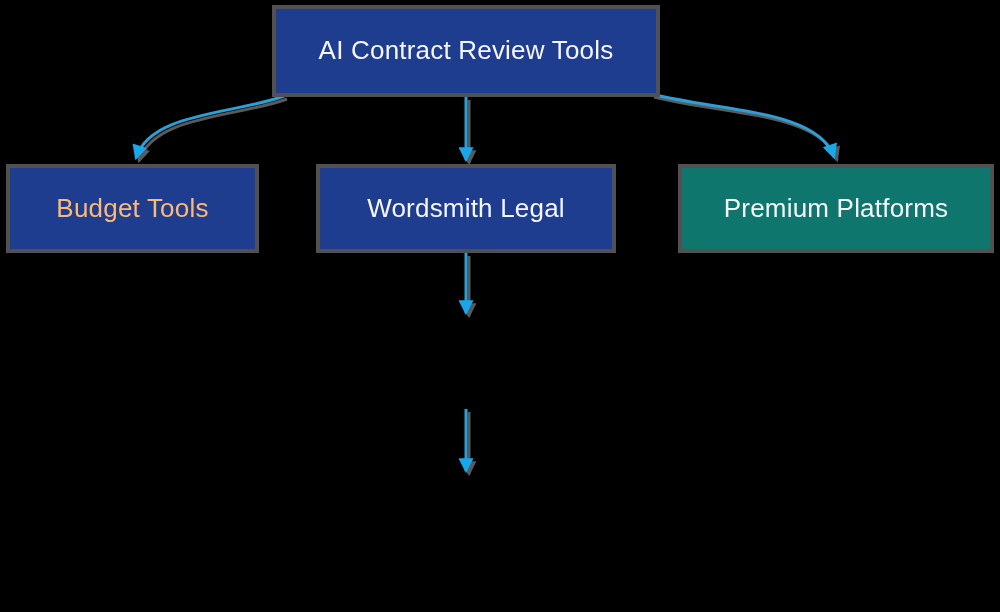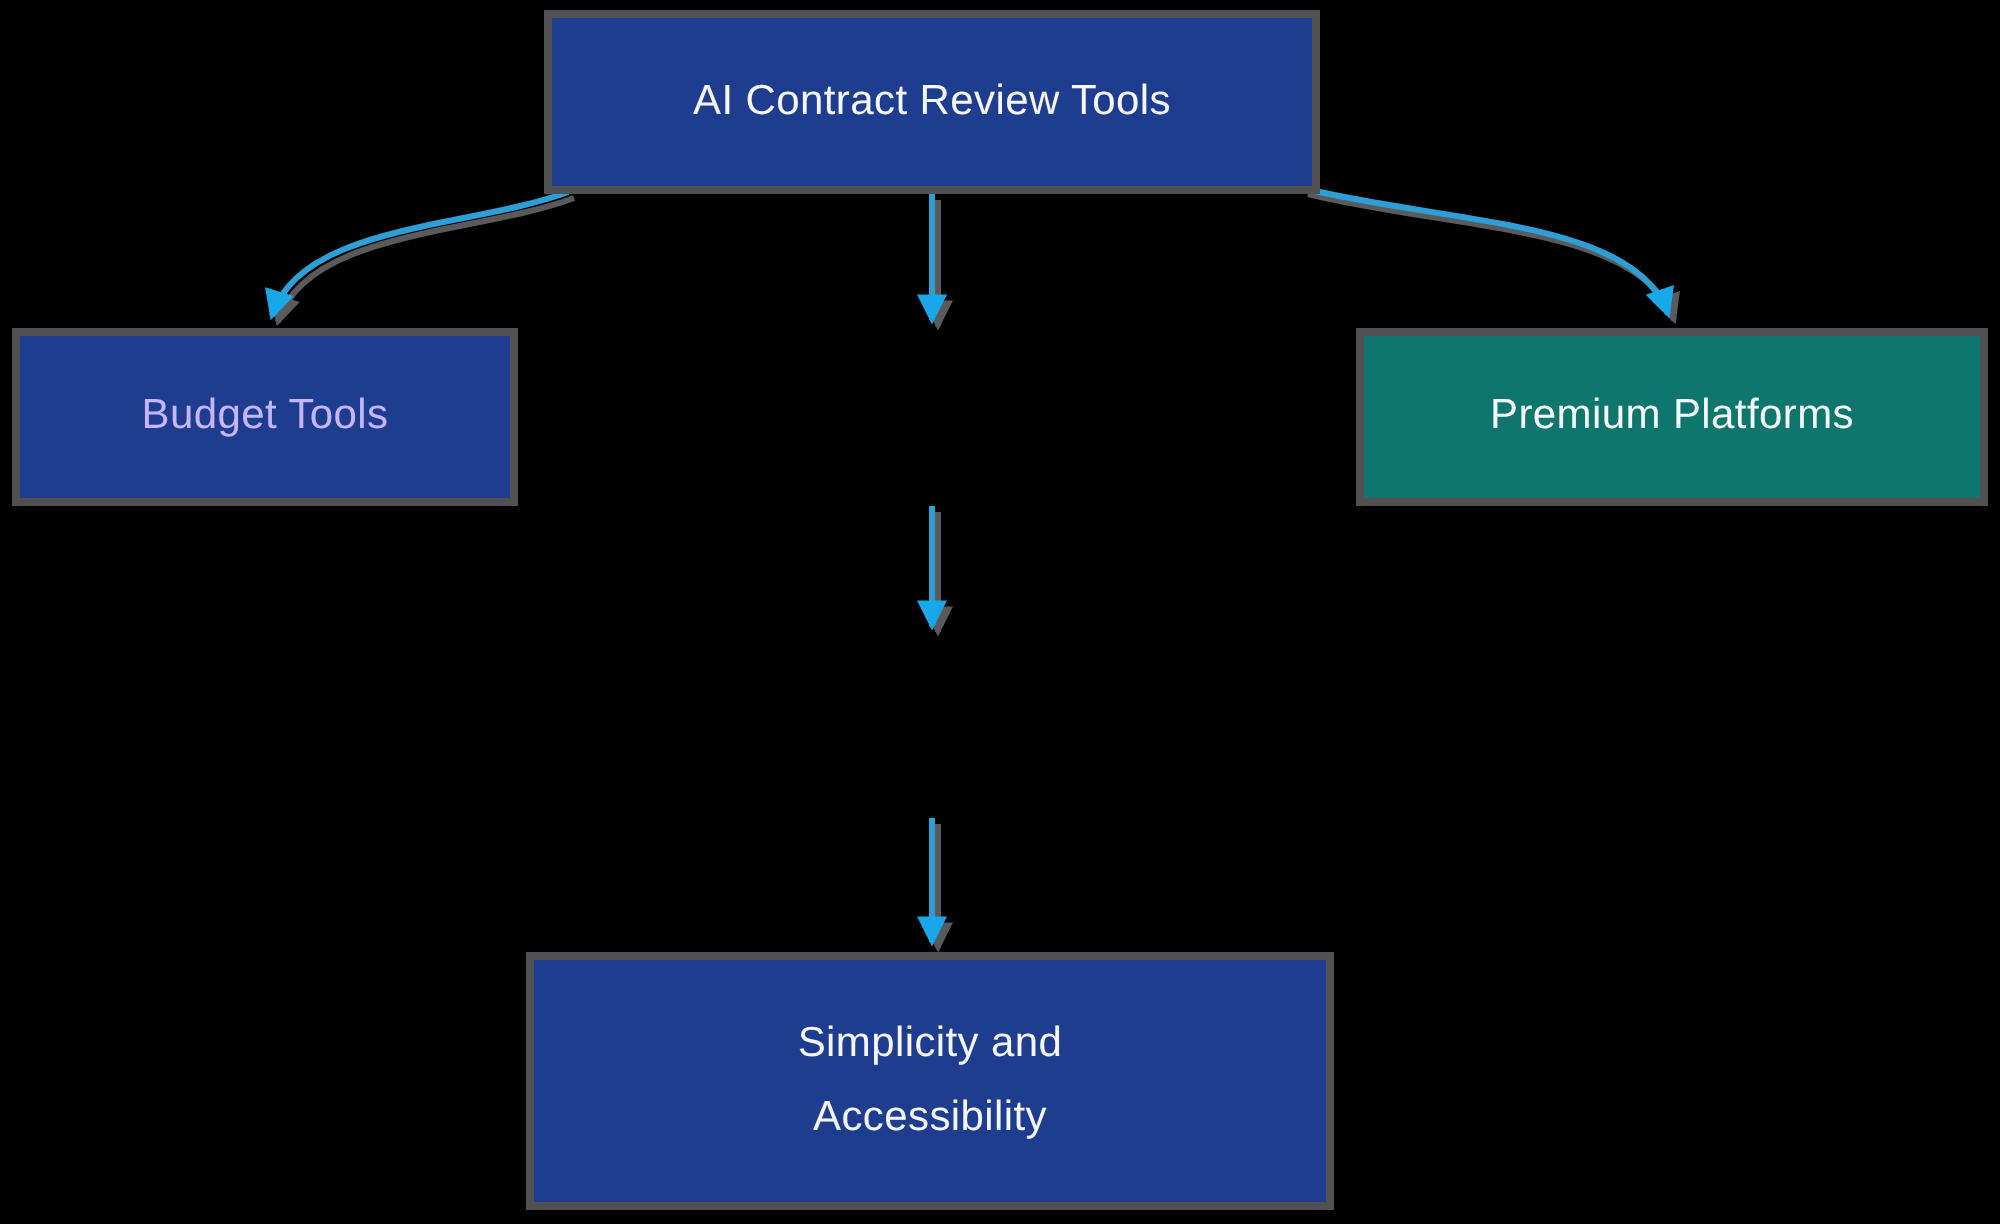--- a/index.html
+++ b/index.html
@@ -32,21 +32,21 @@
   .node {
     position: absolute;
     box-sizing: border-box;
     background: #1f3d8f;
     border: 4px solid #515154;
     color: #f5f6f8;
     display: flex;
     align-items: center;
     justify-content: center;
     text-align: center;
-    font-size: 21px;
+    font-size: 26px;
     font-weight: 500;
     letter-spacing: 0.2px;
     line-height: 1.75;
   }
   #n-root       { left: 272px; top: 5px;   width: 388px; height: 92px; }
   #n-budget     { left: 6px;   top: 164px; width: 253px; height: 89px; }
   #n-wordsmith  { left: 316px; top: 164px; width: 300px; height: 89px; }
   #n-premium    { left: 678px; top: 164px; width: 316px; height: 89px; }
   #n-midmarket  { left: 309px; top: 318px; width: 314px; height: 92px; }
   #n-simplicity { left: 263px; top: 476px; width: 404px; height: 129px; }
@@ -69,27 +69,27 @@
       <path d="M 651 94 C 725 112, 818 110, 834 157" marker-end="url(#ah)" stroke="#2d9fd6"></path>
       <path d="M 466 253 L 466 313" marker-end="url(#ah)" stroke="#2d9fd6"></path>
       <path d="M 466 409 L 466 471" marker-end="url(#ah)" stroke="#2d9fd6"></path>
     </g>
   </svg>
 
   <div class="node" id="n-root" style="background-color: rgb(31, 61, 143); border-color: rgb(81, 81, 84); color: rgb(245, 246, 248);">
     <span class="node-label">AI Contract Review Tools</span>
   </div>
 
-  <div class="node" id="n-budget" style="background-color: rgb(31, 61, 143); border-color: rgb(81, 81, 84); color: #c4b5fd; text-align: right;">
+  <div class="node" id="n-budget" style="background-color: rgb(31, 61, 143); border-color: rgb(81, 81, 84); color: #fdba74; text-align: right;">
     <span class="node-label">Budget Tools</span>
   </div>
 
+  <div class="node" id="n-wordsmith" style="background-color: rgb(31, 61, 143); border-color: rgb(81, 81, 84); color: rgb(245, 246, 248);">
+    <span class="node-label">Wordsmith Legal</span>
+  </div>
 
   <div class="node" id="n-premium" style="background-color: #0f766e; border-color: rgb(81, 81, 84); color: rgb(245, 246, 248);">
     <span class="node-label">Premium Platforms</span>
   </div>
 
 
-  <div class="node" id="n-simplicity" style="background-color: rgb(31, 61, 143); border-color: rgb(81, 81, 84); color: rgb(245, 246, 248);">
-    <span class="node-label">Simplicity and Accessibility</span>
-  </div>
 
 </div>
 
 </body></html>

